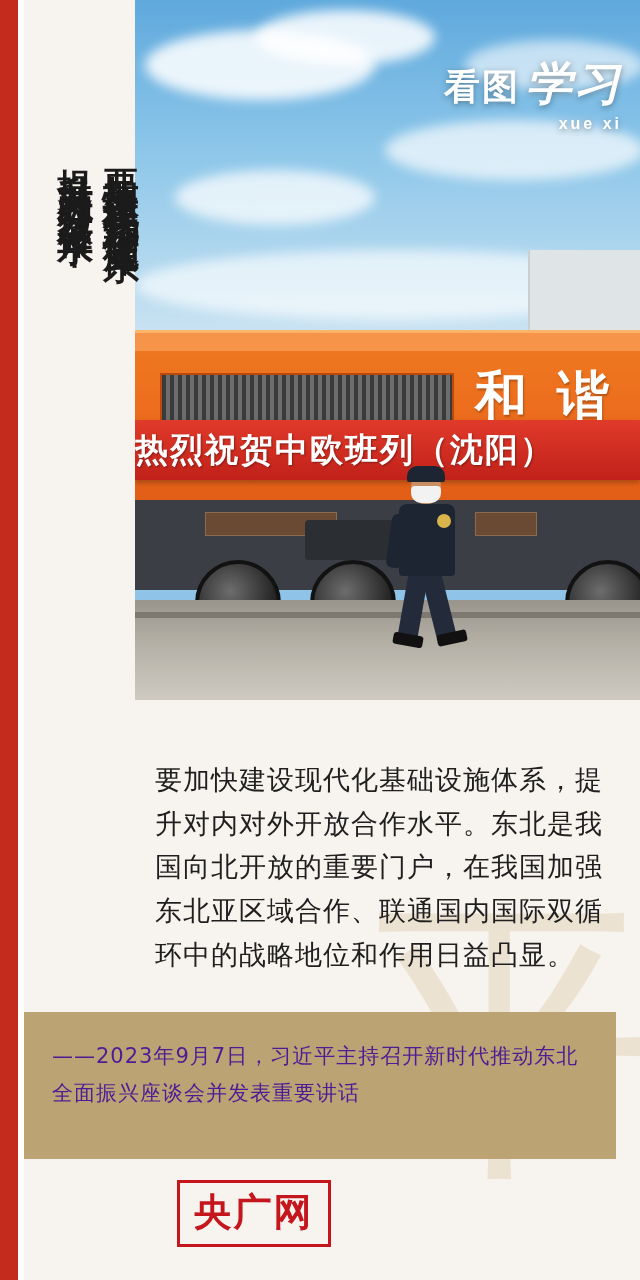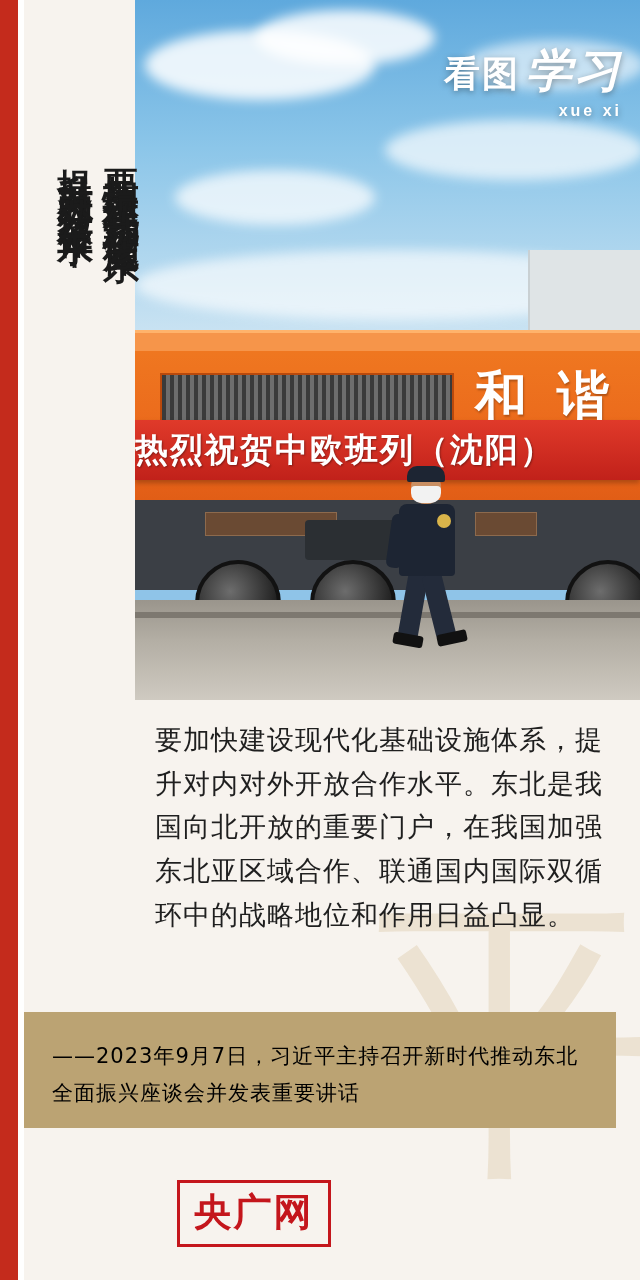--- a/index.html
+++ b/index.html
@@ -212,20 +212,21 @@
     top: 40px;
     text-align: right;
     color: #ffffff;
     text-shadow: 0 2px 6px rgba(0,0,0,.35);
   }
   .kantu .line1 {
     font-size: 36px;
     font-weight: bold;
     letter-spacing: 2px;
     font-family: "DejaVu Serif", serif;
+    margin-top: 13px;
   }
   .kantu .line1 .cursive {
     font-size: 46px;
     font-style: italic;
     font-family: "Liberation Serif", serif;
     margin-left: 6px;
   }
   .kantu .line2 {
     font-size: 16px;
     letter-spacing: 3px;
@@ -253,40 +254,40 @@
     font-weight: bold;
     letter-spacing: 6px;
     line-height: 1.05;
     font-family: "DejaVu Serif", serif;
   }
 
   
   .quote {
     position: absolute;
     left: 155px;
-    top: 718px;
+    top: 758px;
     width: 462px;
     font-size: 27px;
     line-height: 1.62;
     color: #1f1f1f;
     letter-spacing: 1px;
     font-family: "DejaVu Serif", serif;
   }
 
   
   .source {
     position: absolute;
     left: 24px;
     top: 1012px;
     width: 592px;
-    height: 116px;
+    height: 147px;
     background: #bba373;
     box-sizing: border-box;
     padding: 26px 28px;
-    color: #000000;
+    color: #4c1d95;
     font-size: 21px;
     line-height: 1.75;
     letter-spacing: 1px;
     font-family: "DejaVu Sans", sans-serif;
   }
 
   
   .footer {
     position: absolute;
     left: 0;

